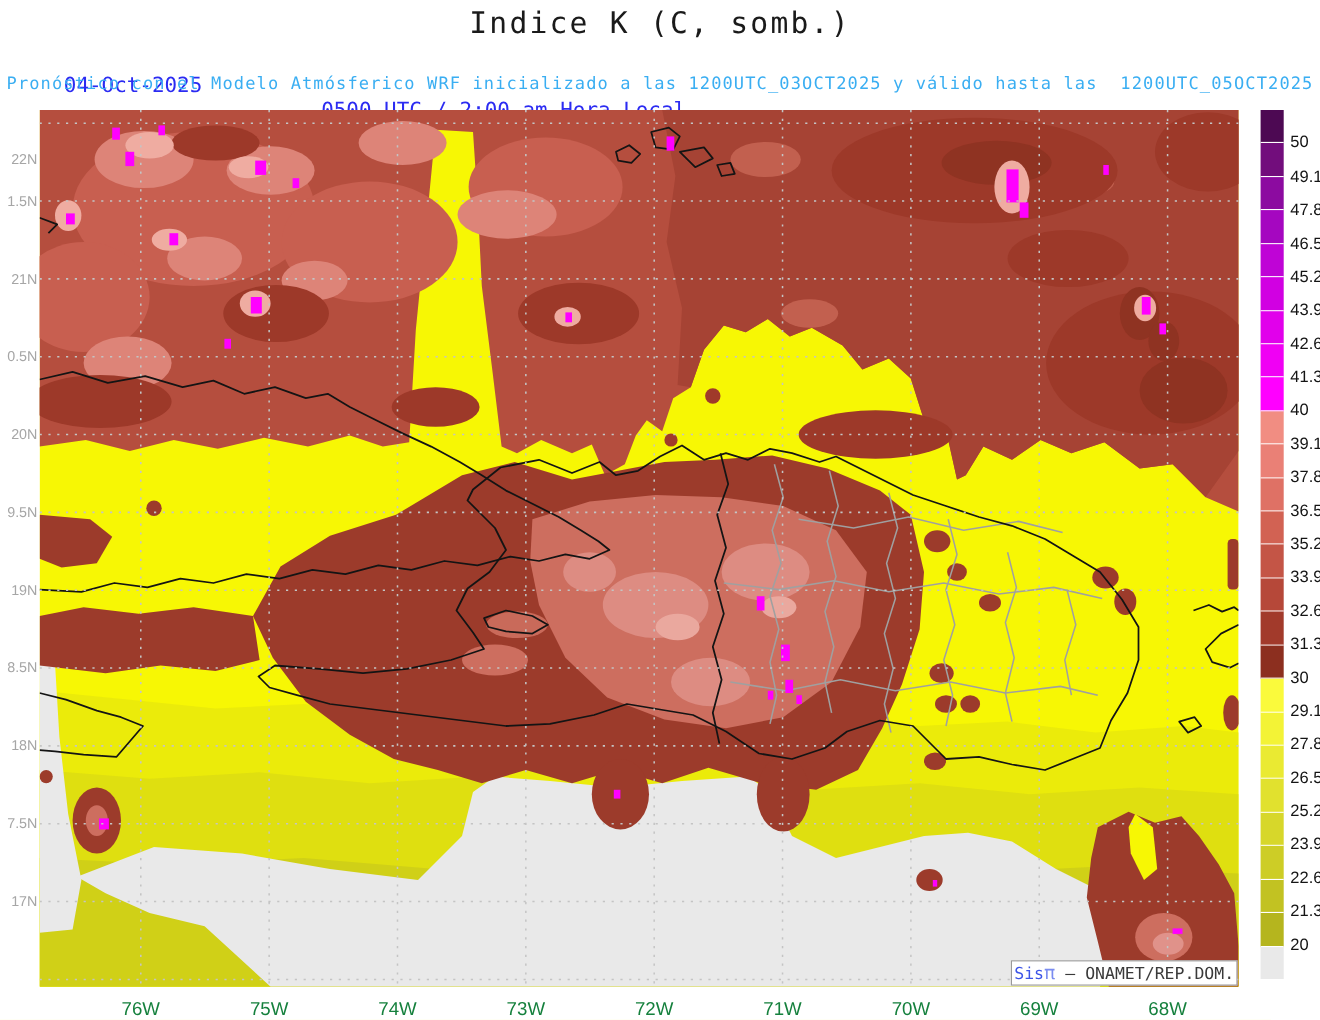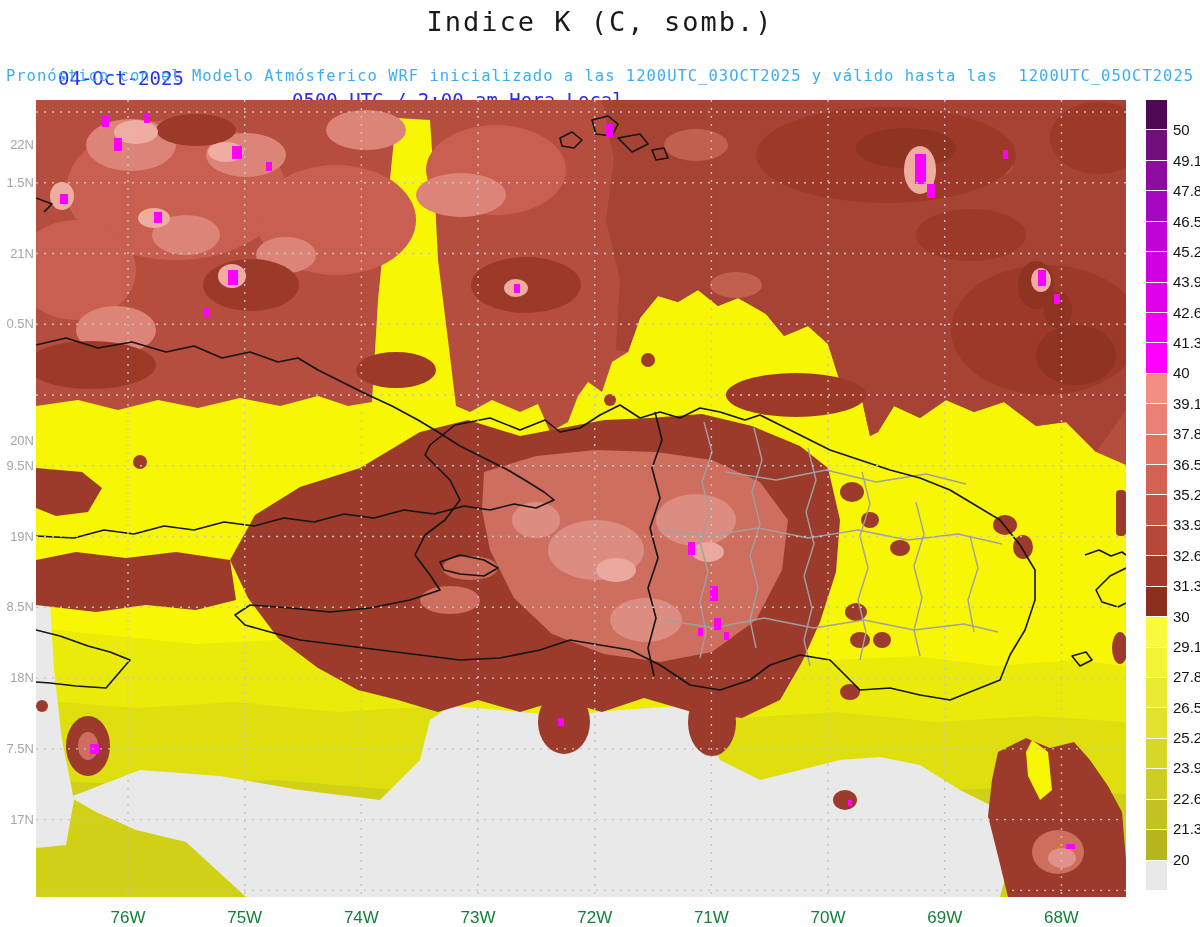--- a/index.html
+++ b/index.html
@@ -232,21 +232,21 @@
           <line y1="0" y2="797" x1="908.76" x2="908.76" stroke="#c4c4c4" stroke-width="1.4" stroke-dasharray="2 6"></line>
           <line y1="0" y2="797" x1="1025.44" x2="1025.44" stroke="#c4c4c4" stroke-width="1.4" stroke-dasharray="2 6"></line>
         </g>
     </svg>
 
     <div id="ylabels">
         <div class="ylab" style="top: 4px; margin-top: 33px;">22N</div>
         <div class="ylab" style="top: 74.76px;">1.5N</div>
         <div class="ylab" style="top: 145.52px;">21N</div>
         <div class="ylab" style="top: 216.28px;">0.5N</div>
-        <div class="ylab" style="top: 287.04px; margin-top: 46px;">20N</div>
+        <div class="ylab" style="top: 287.04px;">20N</div>
         <div class="ylab" style="top: 357.8px;">9.5N</div>
         <div class="ylab" style="top: 428.56px;">19N</div>
         <div class="ylab" style="top: 499.32px;">8.5N</div>
         <div class="ylab" style="top: 570.08px;">18N</div>
         <div class="ylab" style="top: 640.84px;">7.5N</div>
         <div class="ylab" style="top: 711.6px;">17N</div>
         <div class="ylab" style="top: 827px; margin-left: 16px;">6.5N</div>
       </div>
     <div id="xlabels">
         <div class="xlab" style="left: 92px;">76W</div>
@@ -310,14 +310,19 @@
       <div class="cblab" style="top: 637.923px;">29.1</div>
       <div class="cblab" style="top: 668.308px;">27.8</div>
       <div class="cblab" style="top: 698.692px;">26.5</div>
       <div class="cblab" style="top: 729.077px;">25.2</div>
       <div class="cblab" style="top: 759.462px;">23.9</div>
       <div class="cblab" style="top: 789.846px;">22.6</div>
       <div class="cblab" style="top: 820.231px;">21.3</div>
       <div class="cblab" style="top: 850.615px;">20</div>
     </div>
 
+  <div class="watermark">
+    <span class="sis">Sis</span>
+    <span class="pi">π</span>
+    <span class="org"> – ONAMET/REP.DOM.</span>
+  </div>
 
 </div>
 
 </body></html>

